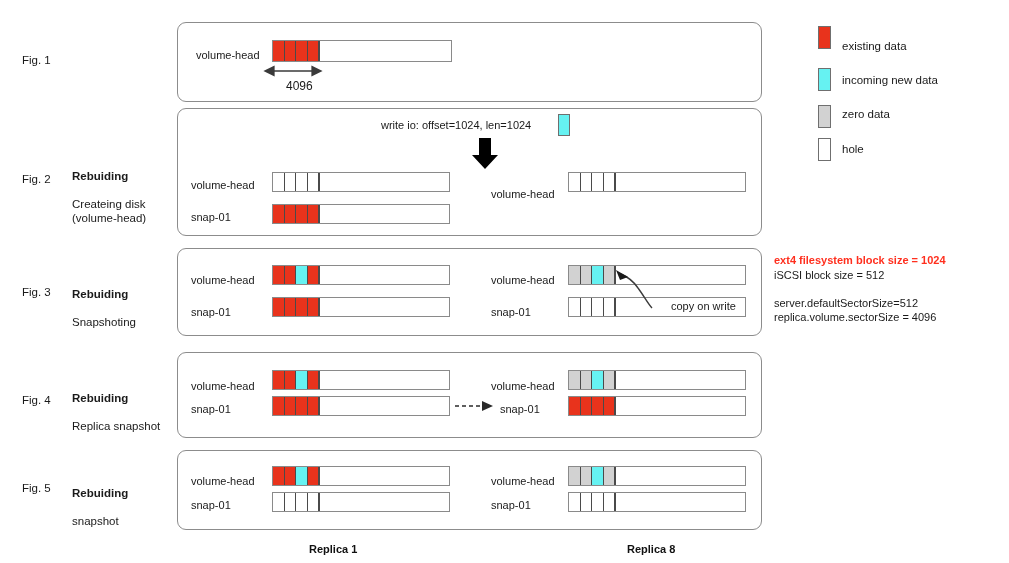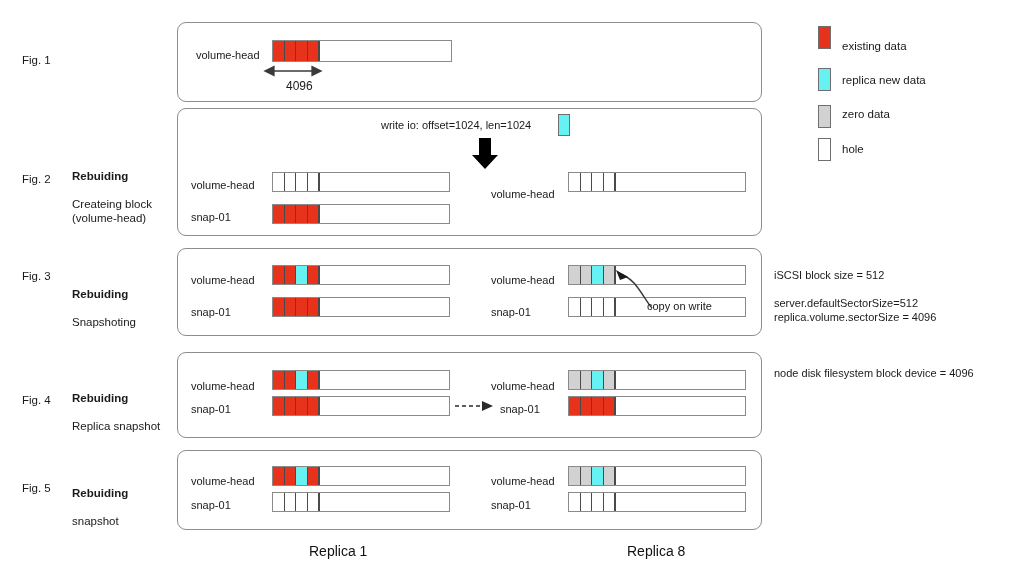--- a/index.html
+++ b/index.html
@@ -37,21 +37,21 @@
   
   .legend-swatch{position:absolute;width:13px;height:23px;box-sizing:border-box;border:1.1px solid #6f6f6f;}
   .legend-text{position:absolute;font-size:11.5px;color:#1a1a1a;white-space:nowrap;}
 
   
   .note{position:absolute;font-size:11px;color:#1a1a1a;white-space:nowrap;line-height:14px;}
   .note.red{color:#ff2f1e;font-weight:bold;}
 
   
   .anno{position:absolute;font-size:11px;color:#1a1a1a;white-space:nowrap;}
-  .anno-bold{position:absolute;font-size:14px;font-weight:normal;color:#111;white-space:nowrap;}
+  .anno-bold{position:absolute;font-size:11px;font-weight:bold;color:#111;white-space:nowrap;}
   .dim-text{position:absolute;font-size:12px;color:#1a1a1a;white-space:nowrap;}
   svg{position:absolute;overflow:visible;}
 </style>
 </head>
 <body>
 
 <div class="stage">
 
   <div class="panel" style="left:177px;top:22px;width:585px;height:80px;"></div>
 
@@ -77,21 +77,21 @@
     </defs>
     <line x1="3" y1="5" x2="43" y2="5" stroke="#3a3a3a" stroke-width="1.6" marker-start="url(#arrL)" marker-end="url(#arrR)"></line>
   </svg>
   <div class="dim-text" style="left:286px;top:79px;">4096</div>
 
   <div class="panel" style="left:177px;top:108px;width:585px;height:128px;"></div>
 
   <div class="figlabel" style="left:22px;top:173px;">Fig. 2</div>
   <div class="figdesc" style="left:72px;top:155px;">
     <b>Rebuiding</b><br>
-    <span>Createing block
+    <span>Createing disk
 (volume-head)</span>
   </div>
 
   <div class="anno" style="left:381px;top:119px;">write io: offset=1024, len=1024</div>
   <div class="legend-swatch" style="left:558px;top:114px;width:12px;height:22px;background:#66f2f2;"></div>
 
   <svg style="left:470px;top:138px;width:30px;height:32px;" width="30" height="32" viewBox="0 0 30 32">
     <path d="M9,0 L21,0 L21,17 L28,17 L15,31 L2,17 L9,17 Z" fill="#000000"></path>
   </svg>
 
@@ -117,21 +117,21 @@
   <div class="bar" style="left:568px;top:172px;width:178px;height:20px;">
       <div class="cell c-hole" style="width: 11.5px;"></div>
       <div class="cell c-hole" style="width: 11.5px;"></div>
       <div class="cell c-hole" style="width: 11.5px;"></div>
       <div class="cell c-hole" style="width: 11.5px;"></div>
       <div class="tailcell"></div>
     </div>
 
   <div class="panel" style="left:177px;top:248px;width:585px;height:88px;"></div>
 
-  <div class="figlabel" style="left:22px;top:270px;">Fig. 3</div>
+  <div class="figlabel" style="left:22px;top:286px;">Fig. 3</div>
   <div class="figdesc" style="left:72px;top:273px;">
     <b>Rebuiding</b><br>
     <span>Snapshoting</span>
   </div>
 
   <div class="barlabel" style="left:191px;top:274px;">volume-head</div>
   <div class="bar" style="left:272px;top:265px;width:178px;height:20px;">
       <div class="cell c-red" style="width: 11.5px;"></div>
       <div class="cell c-red" style="width: 11.5px;"></div>
       <div class="cell c-cyan" style="width: 11.5px;"></div>
@@ -163,21 +163,21 @@
       <div class="cell c-hole" style="width: 11.5px;"></div>
       <div class="cell c-hole" style="width: 11.5px;"></div>
       <div class="cell c-hole" style="width: 11.5px;"></div>
       <div class="tailcell"></div>
     </div>
 
   <svg style="left:608px;top:268px;width:60px;height:44px;" width="60" height="44" viewBox="0 0 60 44">
     <path d="M44,40 C40,36 36,28 30,20 C26,14 20,9 13,6" stroke="#3a3a3a" stroke-width="1.4" fill="none"></path>
     <path d="M8,2 L20,9 L12,12 Z" fill="#1a1a1a"></path>
   </svg>
-  <div class="anno" style="left:647px;top:300px;">copy on write</div>
+  <div class="anno" style="left:671px;top:300px;">copy on write</div>
 
   <div class="panel" style="left:177px;top:352px;width:585px;height:86px;"></div>
 
   <div class="figlabel" style="left:22px;top:394px;">Fig. 4</div>
   <div class="figdesc" style="left:72px;top:377px;">
     <b>Rebuiding</b><br>
     <span>Replica snapshot</span>
   </div>
 
   <div class="barlabel" style="left:191px;top:380px;">volume-head</div>
@@ -265,26 +265,26 @@
       <div class="tailcell"></div>
     </div>
 
   <div class="anno-bold" style="left:309px;top:543px;">Replica 1</div>
   <div class="anno-bold" style="left:627px;top:543px;">Replica 8</div>
 
   <div class="legend-swatch" style="left:818px;top:26px;background:#e8331c;"></div>
   <div class="legend-text" style="left:842px;top:40px;">existing data</div>
 
   <div class="legend-swatch" style="left:818px;top:68px;background:#66f2f2;"></div>
-  <div class="legend-text" style="left:842px;top:74px;">replica new data</div>
+  <div class="legend-text" style="left:842px;top:74px;">incoming new data</div>
 
   <div class="legend-swatch" style="left:818px;top:105px;background:#d2d2d2;"></div>
   <div class="legend-text" style="left:842px;top:108px;">zero data</div>
 
   <div class="legend-swatch" style="left:818px;top:138px;background:#ffffff;"></div>
   <div class="legend-text" style="left:842px;top:143px;">hole</div>
 
+  <div class="note red" style="left:774px;top:253px;">ext4 filesystem block size = 1024</div>
   <div class="note" style="left:774px;top:268px;">iSCSI block size = 512</div>
   <div class="note" style="left:774px;top:296px;">server.defaultSectorSize=512</div>
   <div class="note" style="left:774px;top:310px;">replica.volume.sectorSize = 4096</div>
-  <div class="note" style="left:774px;top:366px;">node disk filesystem block device = 4096</div>
 
 </div>
 
 </body></html>

